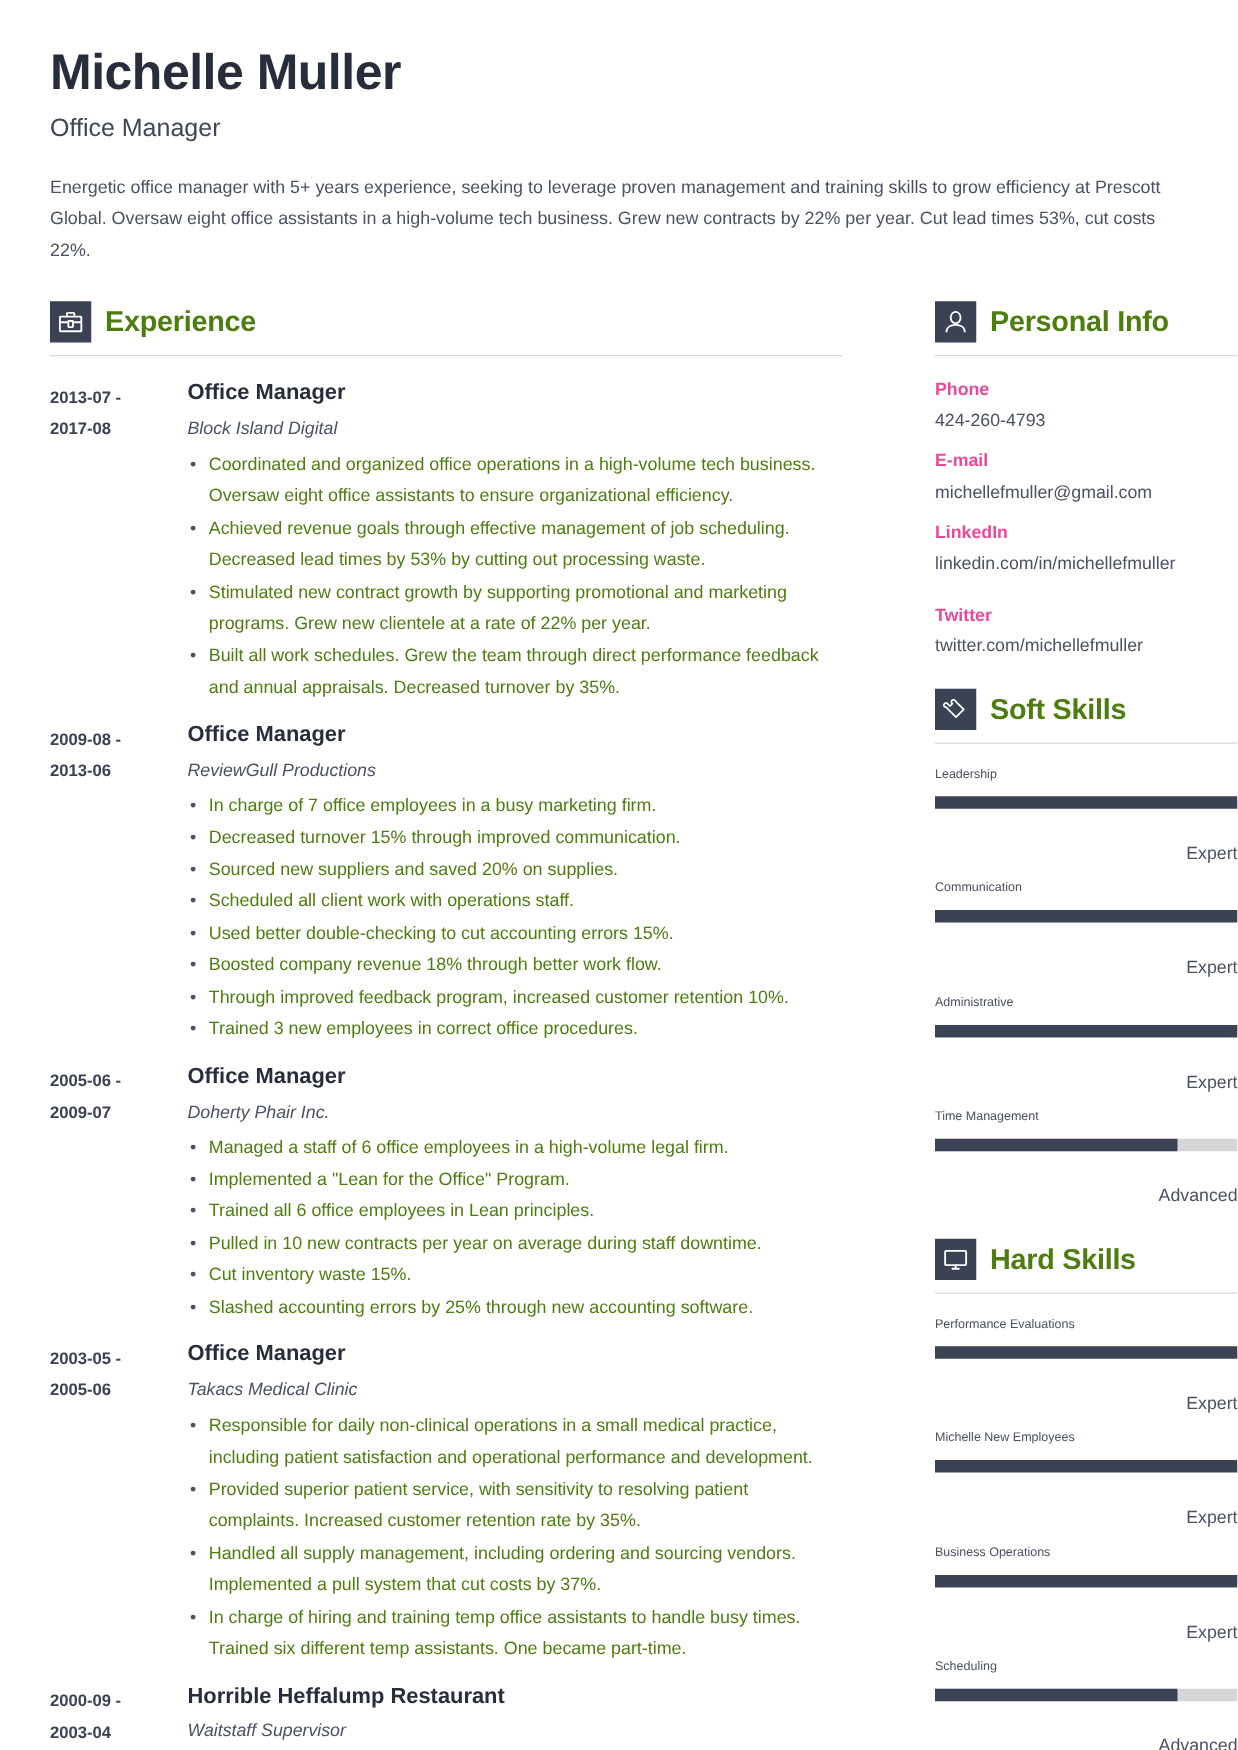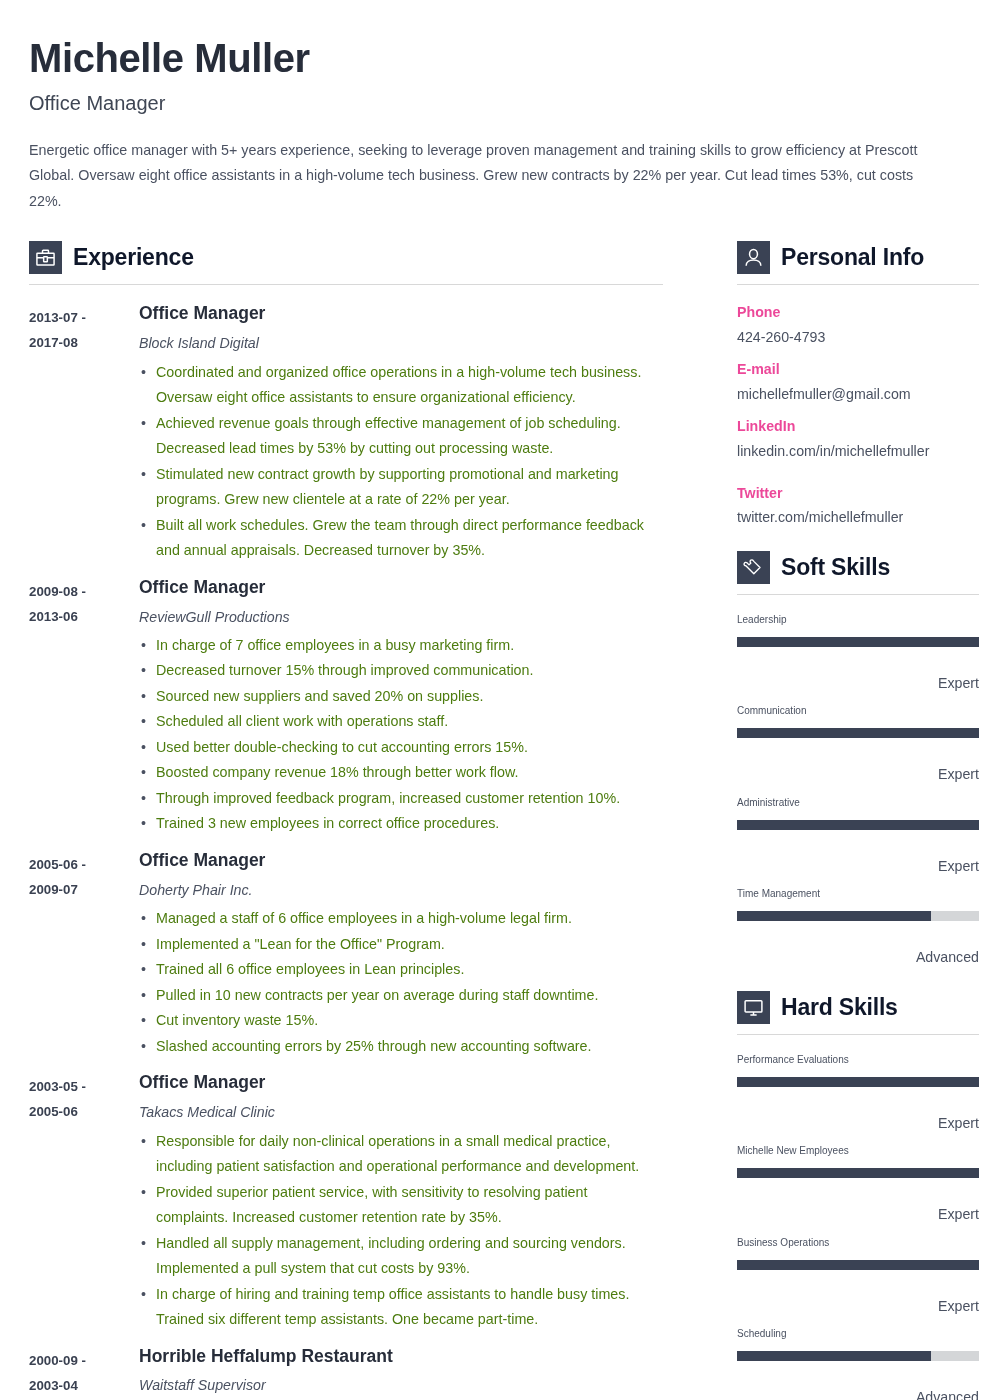--- a/index.html
+++ b/index.html
@@ -8,21 +8,21 @@
     height: 1400px;
     background: #ffffff;
     font-family: "Liberation Sans", sans-serif;
     color: #3a4151;
     -webkit-font-smoothing: antialiased;
   }
   .page {
     position: relative;
     width: 990px;
     height: 1400px;
-    padding: 36px 40px 0 29px;
+    padding: 36px 40px 0 40px;
     overflow: hidden;
   }
 
   
   .hdr-name {
     font-size: 40px;
     font-weight: bold;
     letter-spacing: -0.4px;
     color: #272d3a;
     line-height: 1.12;
@@ -64,21 +64,21 @@
     background: #3a4254;
     flex: none;
     display: flex;
     align-items: center;
     justify-content: center;
   }
   .sec-icon svg { display: block; }
   .sec-title {
     font-size: 23px;
     font-weight: bold;
-    color: #0f172a;
+    color: #4d7c0f;
     letter-spacing: -0.2px;
   }
   .sec-rule {
     height: 1px;
     background: #d8d8d8;
     margin-top: 10px;
     margin-bottom: 18px;
   }
   .sec-block + .sec-block { margin-top: 24px; }
 
@@ -261,21 +261,21 @@
             <div class="job-dates">
               <span>2003-05 -</span>
               <span>2005-06</span>
             </div>
             <div class="job-main">
               <div class="job-title">Office Manager</div>
               <div class="job-company">Takacs Medical Clinic</div>
               <ul class="job-bullets">
                 <li>Responsible for daily non-clinical operations in a small medical practice, including patient satisfaction and operational performance and development.</li>
                 <li>Provided superior patient service, with sensitivity to resolving patient complaints. Increased customer retention rate by 35%.</li>
-                <li>Handled all supply management, including ordering and sourcing vendors. Implemented a pull system that cut costs by 93%.</li>
+                <li>Handled all supply management, including ordering and sourcing vendors. Implemented a pull system that cut costs by 37%.</li>
                 <li>In charge of hiring and training temp office assistants to handle busy times. Trained six different temp assistants. One became part-time.</li>
               </ul>
             </div>
           </div>
 
           <div class="job">
             <div class="job-dates">
               <span>2000-09 -</span>
               <span>2003-04</span>
             </div>

